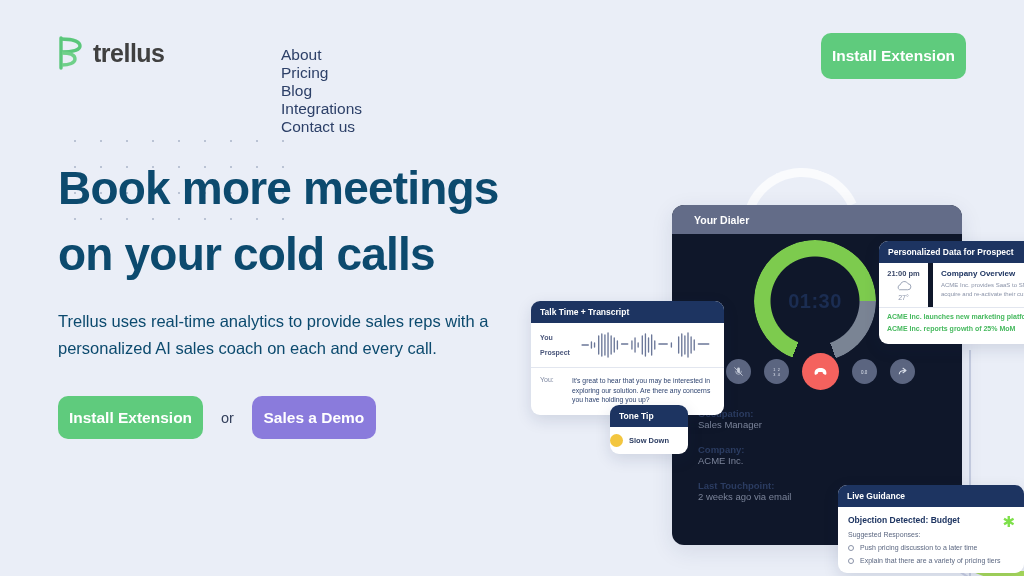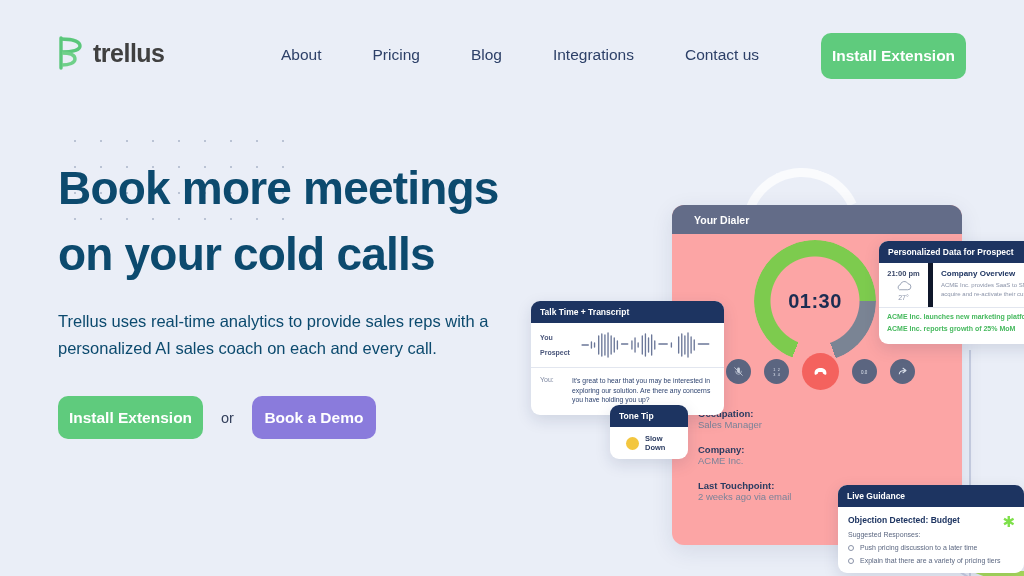--- a/index.html
+++ b/index.html
@@ -41,21 +41,21 @@
     position: absolute; left: 969px; top: 350px; width: 2px; height: 226px;
     background: #c6cde0;
   }
 
   
   .nav { position: absolute; left: 0; top: 0; width: 1024px; height: 112px; }
   .logo-wrap { position: absolute; left: 58px; top: 36px; display: flex; align-items: center; gap: 9px; }
   .logo-mark { width: 26px; height: 34px; }
   .logo-text { font-size: 25px; font-weight: 700; color: #404040; letter-spacing: -.5px; }
 
-  .nav-links { position: absolute; left: 281px; top: 46px; display: flex; gap: 0; }
+  .nav-links { position: absolute; left: 281px; top: 46px; display: flex; gap: 0; flex-direction: column; }
   .nav-link {
     font-size: 15.5px; color: #2d4068; padding: 0 25px 0 0; margin-right: 26px;
     white-space: nowrap; cursor: pointer;
   }
   .nav-link:last-child { margin-right: 8px; padding-right: 0; }
 
   .btn {
     display: inline-flex; align-items: center; justify-content: center;
     font-weight: 700; color: #fff; border-radius: 10px; cursor: pointer;
     white-space: nowrap;
@@ -78,21 +78,21 @@
   .cta-row { position: absolute; left: 58px; top: 396px; display: flex; align-items: center; }
   .btn-install-hero { width: 145px; height: 43px; background: #5fcb7d; font-size: 15.5px; }
   .cta-or { font-size: 14.5px; color: #34405c; font-weight: 500; margin: 0 18px; }
   .btn-demo { width: 124px; height: 43px; background: #8a7bdc; font-size: 15.5px; }
 
   
   .mock { position: absolute; left: 0; top: 0; width: 1024px; height: 576px; }
 
   .dialer {
     position: absolute; left: 672px; top: 205px; width: 290px; height: 340px;
-    background: #fca5a5; border-radius: 12px;
+    background: #0f172a; border-radius: 12px;
     box-shadow: 0 6px 22px rgba(30,45,90,.10);
     overflow: hidden;
   }
   .dialer-bar {
     height: 29px; background: #636c88; display: flex; align-items: center;
     padding-left: 22px;
   }
   .dialer-bar-title { color: #fff; font-size: 10.5px; font-weight: 700; }
 
   .ring-wrap { position: absolute; left: 754px; top: 240px; width: 122px; height: 122px; }
@@ -137,21 +137,21 @@
   .cp-time { font-size: 7.5px; color: #3a4869; font-weight: 600; }
   .cp-temp { font-size: 7px; color: #8a93a8; margin-top: 2px; }
   .cp-right { flex: 1; padding: 6px 8px; }
   .cp-h { font-size: 8px; font-weight: 700; color: #1d3461; }
   .cp-p { font-size: 6px; line-height: 8.5px; color: #8a93a8; margin-top: 3px; }
   .cp-news { padding: 5px 8px 7px; }
   .cp-news-item { font-size: 7px; color: #46b95e; font-weight: 600; margin-bottom: 5px;
     white-space: nowrap; }
 
   .card-tone { left: 610px; top: 405px; width: 78px; }
-  .tone-body { display: flex; align-items: center; gap: 6px; padding: 7px 16px; }
+  .tone-body { display: flex; align-items: center; gap: 6px; padding: 7px 0; }
   .tone-dot { width: 13px; height: 13px; border-radius: 50%; background: #f3c63f; flex: none; }
   .tone-label { font-size: 7.5px; font-weight: 700; color: #2b3c61; }
 
   .card-guidance { left: 838px; top: 485px; width: 186px; }
   .lg-body { padding: 8px 10px 9px; position: relative; }
   .lg-title { font-size: 8.5px; font-weight: 700; color: #1d3461; }
   .lg-sub { font-size: 7px; color: #5a6party; color: #566泰; color: #5b6781; margin-top: 6px; }
   .lg-opt { display: flex; align-items: center; gap: 6px; margin-top: 6px; }
   .lg-radio { width: 6px; height: 6px; border: 1px solid #8a93a8; border-radius: 50%; flex: none; }
   .lg-opt-text { font-size: 7px; color: #5b6781; }
@@ -191,21 +191,21 @@
 
   <div class="hero-title">
     <div>Book more meetings</div>
     <div>on your cold calls</div>
   </div>
   <div class="hero-sub">Trellus uses real-time analytics to provide sales reps with a personalized AI sales coach on each and every call.</div>
 
   <div class="cta-row">
     <div class="btn btn-install-hero">Install Extension</div>
     <span class="cta-or">or</span>
-    <div class="btn btn-demo">Book a Demo</div>
+    <div class="btn btn-demo">Sales a Demo</div>
   </div>
 
   <div class="mock">
 
     <div class="dialer">
       <div class="dialer-bar">
         <span class="dialer-bar-title">Your Dialer</span>
       </div>
     </div>
 

